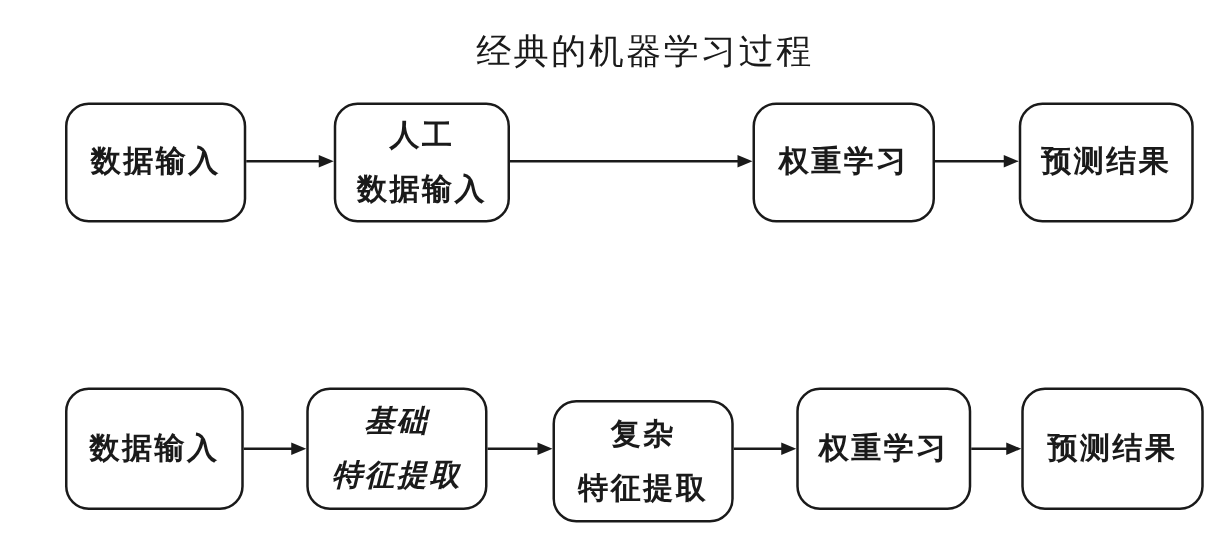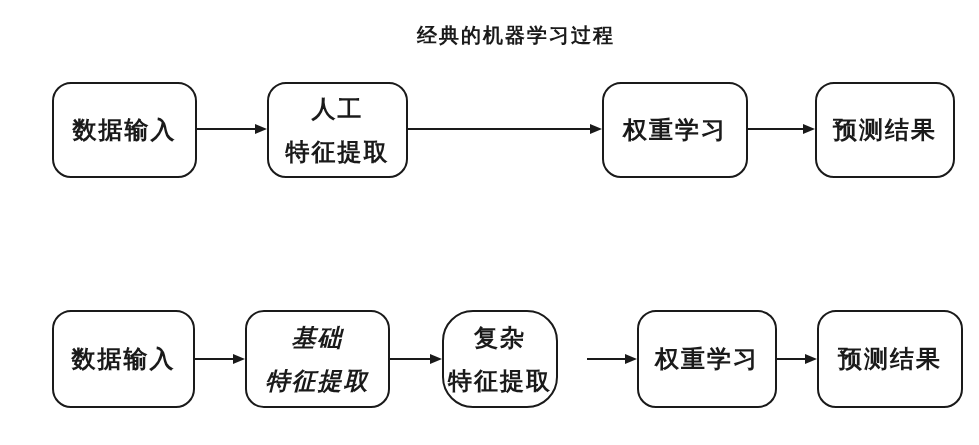--- a/index.html
+++ b/index.html
@@ -13,22 +13,22 @@
   body{
     font-family:"Liberation Sans","DejaVu Sans",sans-serif;
     width:979px;height:445px;overflow:hidden;
   }
   .canvas{
     position:relative;width:979px;height:445px;background:var(--bg);
   }
   .diagram-title{
     position:absolute;
     transform:translateX(-50%);
-    font-size:20px;
-    font-weight:700;
+    font-size:28px;
+    font-weight:400;
     letter-spacing:2px;
     color:var(--text);
     white-space:nowrap;
   }
   .flow-node{
     position:absolute;
     background:var(--box-fill);
     border:2.5px solid var(--line);
     border-radius:19px;
     display:flex;
@@ -74,21 +74,21 @@
     <span class="node-label">数据输入</span>
   </div>
 
   <div class="flow-arrow" style="left:197px;top:124px;width:70px;">
     <span class="shaft"></span>
     <span class="head"></span>
   </div>
 
   <div class="flow-node" style="left:267px;top:82px;width:141px;height:96px;">
     <span class="node-label">人工
-特征提取</span>
+数据输入</span>
   </div>
 
   <div class="flow-arrow" style="left:408px;top:124px;width:194px;">
     <span class="shaft"></span>
     <span class="head"></span>
   </div>
 
   <div class="flow-node" style="left:602px;top:82px;width:146px;height:96px;">
     <span class="node-label">权重学习</span>
   </div>
@@ -115,21 +115,21 @@
   <div class="flow-node" style="left:245px;top:310px;width:145px;height:98px;font-style:italic;">
     <span class="node-label">基础
 特征提取</span>
   </div>
 
   <div class="flow-arrow" style="left:390px;top:354px;width:52px;">
     <span class="shaft"></span>
     <span class="head"></span>
   </div>
 
-  <div class="flow-node" style="left:442px;top:310px;width:116px;height:98px;border-radius:31px;">
+  <div class="flow-node" style="left:442px;top:320px;width:145px;height:98px;">
     <span class="node-label">复杂
 特征提取</span>
   </div>
 
   <div class="flow-arrow" style="left:587px;top:354px;width:50px;">
     <span class="shaft"></span>
     <span class="head"></span>
   </div>
 
   <div class="flow-node" style="left:637px;top:310px;width:140px;height:98px;">

